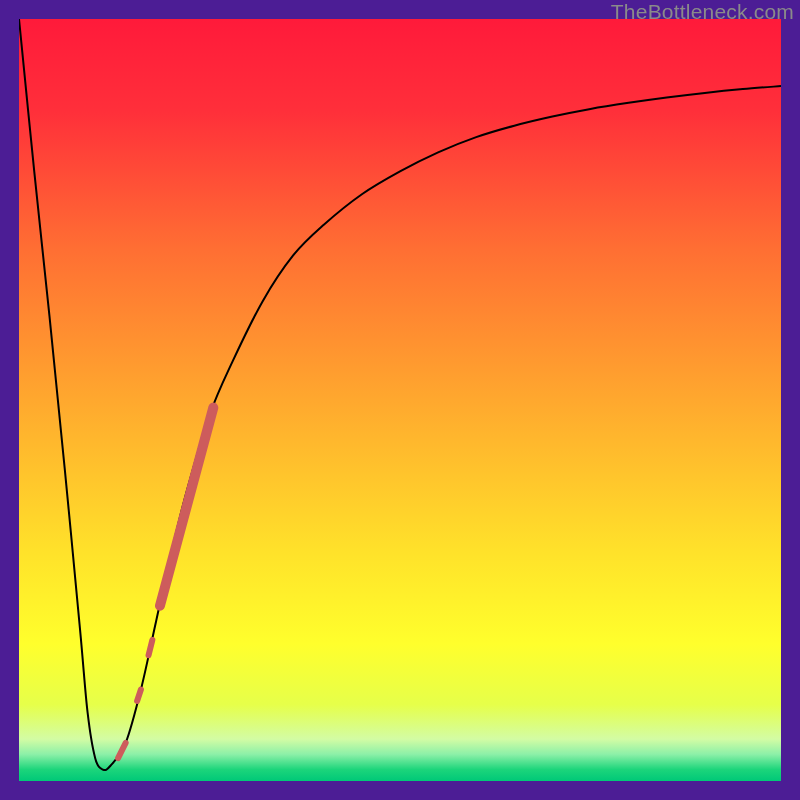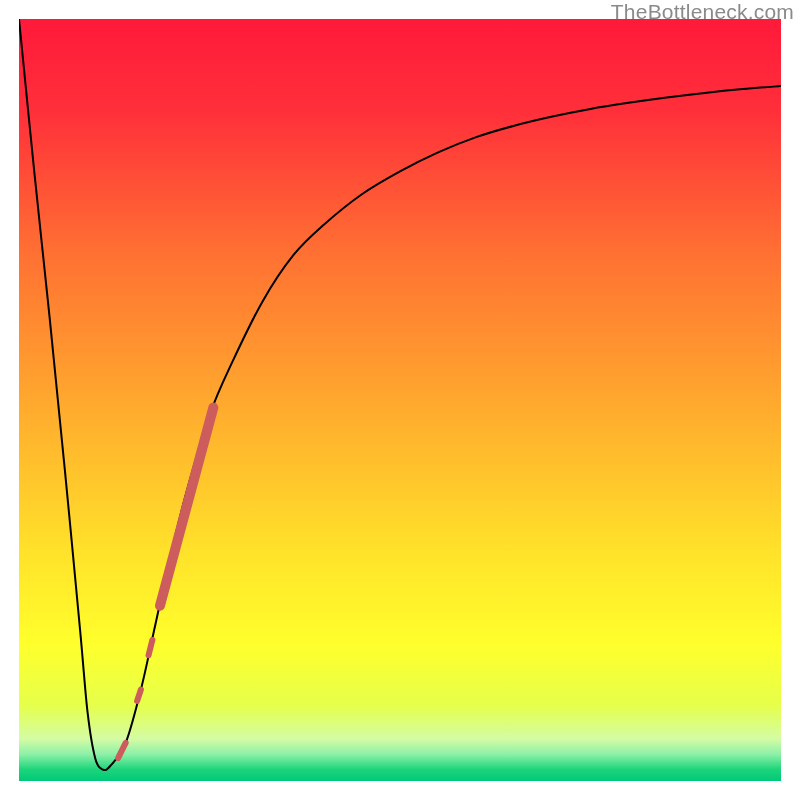--- a/index.html
+++ b/index.html
@@ -9,21 +9,21 @@
     height: 800px;
     background: #000;
     overflow: hidden;
   }
   .frame {
     position: absolute;
     left: 0;
     top: 0;
     width: 800px;
     height: 800px;
-    background: #ffffff;
+    background: #4c1d95;
   }
   .plot {
     position: absolute;
     left: 19px;
     top: 19px;
     width: 762px;
     height: 762px;
     overflow: hidden;
   }
   .gradient {

